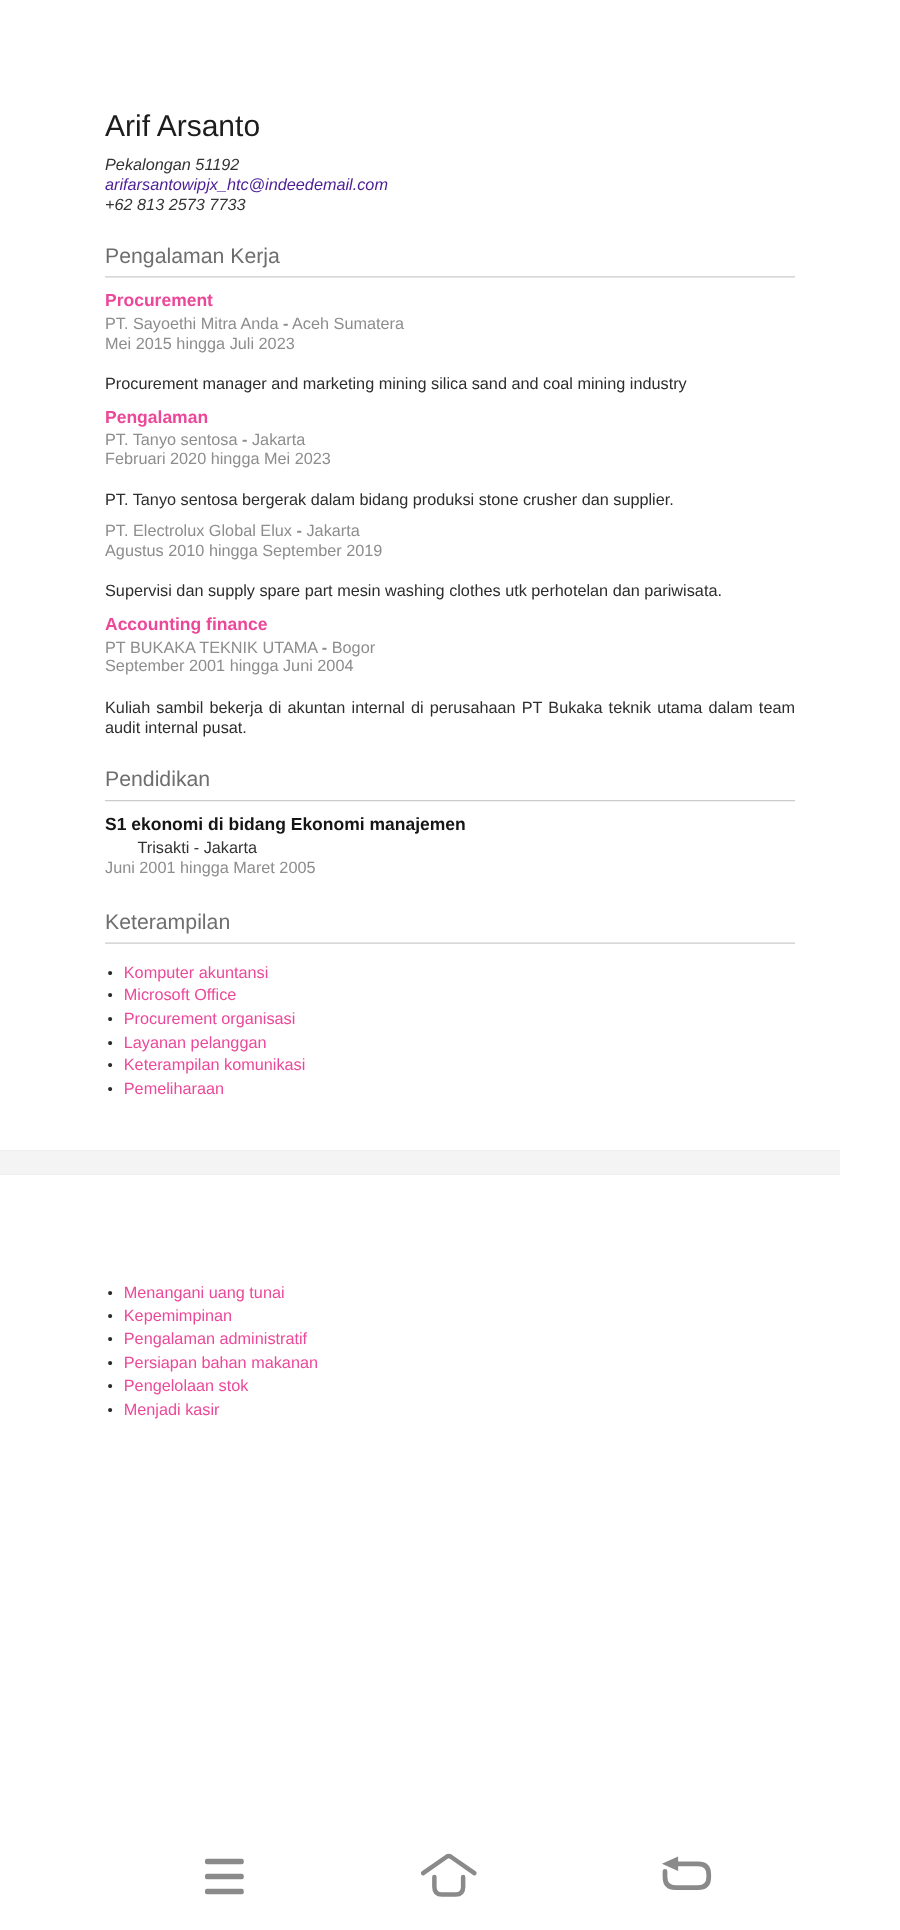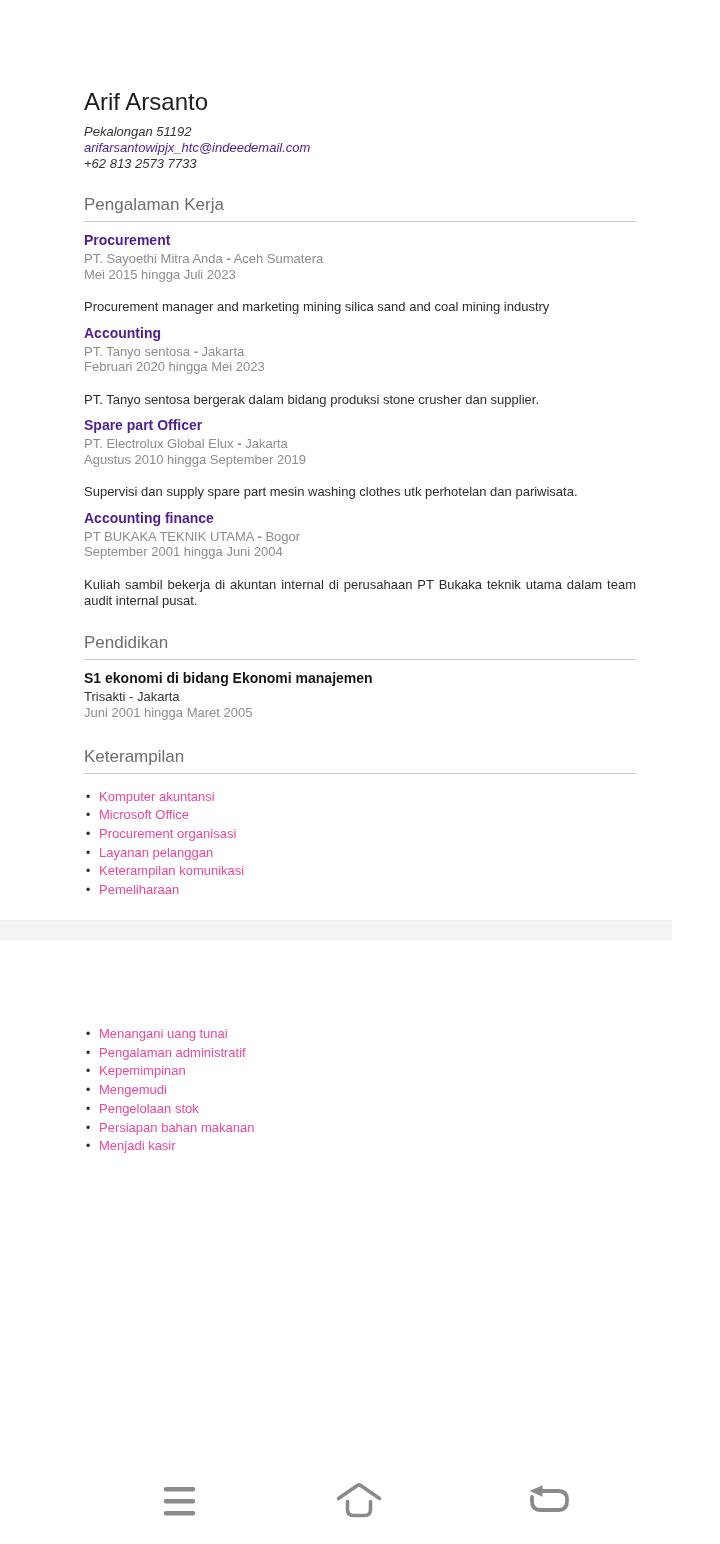--- a/index.html
+++ b/index.html
@@ -15,27 +15,27 @@
   .contact-line { font-size:13px; line-height:16px; color:#333333;font-style:italic; }
   .contact-line a, .email-link { color:#4c1d95; text-decoration:none; cursor:pointer;margin-top:10px; }
 
   .section-head {
     margin-top:23px; font-size:17px; line-height:20px; font-weight:400;
     color:#6e6e6e; padding-bottom:6px; border-bottom:1px solid #cccccc;
   }
   .section-body { padding-top:10px; }
 
   .job { margin-bottom:9px; }
-  .job-title { font-size:14px; line-height:17px; font-weight:700; color:#4c1d95; margin-bottom:2px; }
+  .job-title { font-size:14px; line-height:17px; font-weight:700; color:#ec4899; margin-bottom:2px; }
   .job-meta { font-size:13px; line-height:15.5px; color:#8d8d8d; }
   .job-meta .dash { font-weight:700; }
   .job-desc { font-size:13px; line-height:16.5px; color:#2d2d2d; margin-top:17px; text-align:justify; }
 
   .edu-degree { font-size:14px; line-height:17px; font-weight:700; color:#151515; margin-bottom:2px; }
-  .edu-school { font-size:13px; line-height:16px; color:#333333; }
+  .edu-school { font-size:13px; line-height:16px; color:#333333;margin-left:26px; }
   .edu-dates  { font-size:13px; line-height:16px; color:#8d8d8d; }
 
   ul.skills { list-style:none; margin-top:4px; }
   ul.skills li {
     font-size:13px; line-height:18.7px; color:#ec4899; padding-left:15px; position:relative;
   }
   ul.skills li::before {
     content:"•"; position:absolute; left:2px; top:0; color:#2d2d2d; font-size:12px;
   }
 
@@ -70,28 +70,27 @@
     <div class="section-body">
 
       <div class="job">
         <div class="job-title">Procurement</div>
         <div class="job-meta"><span>PT. Sayoethi Mitra Anda</span> <span class="dash">-</span> <span>Aceh Sumatera</span></div>
         <div class="job-meta">Mei 2015 hingga Juli 2023</div>
         <div class="job-desc">Procurement manager and marketing mining silica sand and coal mining industry</div>
       </div>
 
       <div class="job">
-        <div class="job-title">Accounting</div>
+        <div class="job-title">Pengalaman</div>
         <div class="job-meta"><span>PT. Tanyo sentosa</span> <span class="dash">-</span> <span>Jakarta</span></div>
         <div class="job-meta">Februari 2020 hingga Mei 2023</div>
         <div class="job-desc">PT. Tanyo sentosa bergerak dalam bidang produksi stone crusher dan supplier.</div>
       </div>
 
       <div class="job">
-        <div class="job-title">Spare part Officer</div>
         <div class="job-meta"><span>PT. Electrolux Global Elux</span> <span class="dash">-</span> <span>Jakarta</span></div>
         <div class="job-meta">Agustus 2010 hingga September 2019</div>
         <div class="job-desc">Supervisi dan supply spare part mesin washing clothes utk perhotelan dan pariwisata.</div>
       </div>
 
       <div class="job">
         <div class="job-title">Accounting finance</div>
         <div class="job-meta"><span>PT BUKAKA TEKNIK UTAMA</span> <span class="dash">-</span> <span>Bogor</span></div>
         <div class="job-meta">September 2001 hingga Juni 2004</div>
         <div class="job-desc">Kuliah sambil bekerja di akuntan internal di perusahaan PT Bukaka teknik utama dalam team audit internal pusat.</div>
@@ -118,25 +117,24 @@
       </ul>
     </div>
 
   </div>
 
   <div class="gap-band"></div>
 
   <div class="skills-page2">
     <ul class="skills">
       <li>Menangani uang tunai</li>
+      <li>Kepemimpinan</li>
       <li>Pengalaman administratif</li>
-      <li>Kepemimpinan</li>
-      <li>Mengemudi</li>
+      <li>Persiapan bahan makanan</li>
       <li>Pengelolaan stok</li>
-      <li>Persiapan bahan makanan</li>
       <li>Menjadi kasir</li>
     </ul>
   </div>
 
   <div class="navbar">
     <button class="nav-btn nav-menu">
       <span>
         <svg width="33" height="30" viewBox="0 0 33 30">
           <rect x="1" y="1" width="31" height="4.4" rx="1.6" fill="#8a8a8a"></rect>
           <rect x="1" y="13" width="31" height="4.4" rx="1.6" fill="#8a8a8a"></rect>

